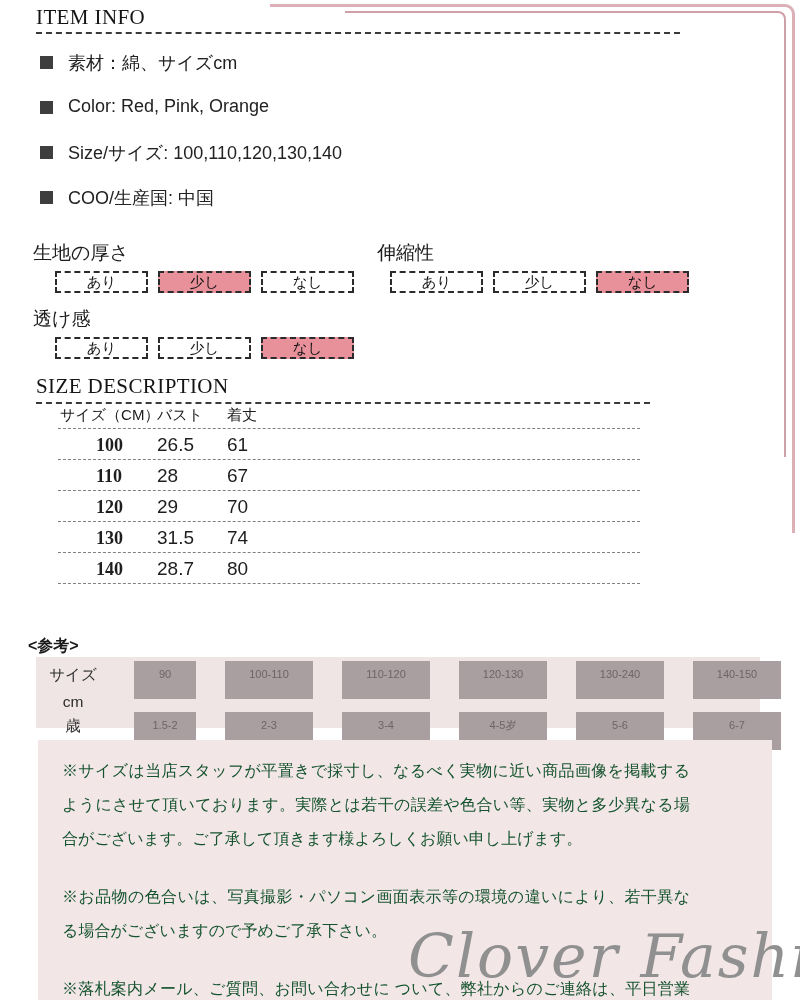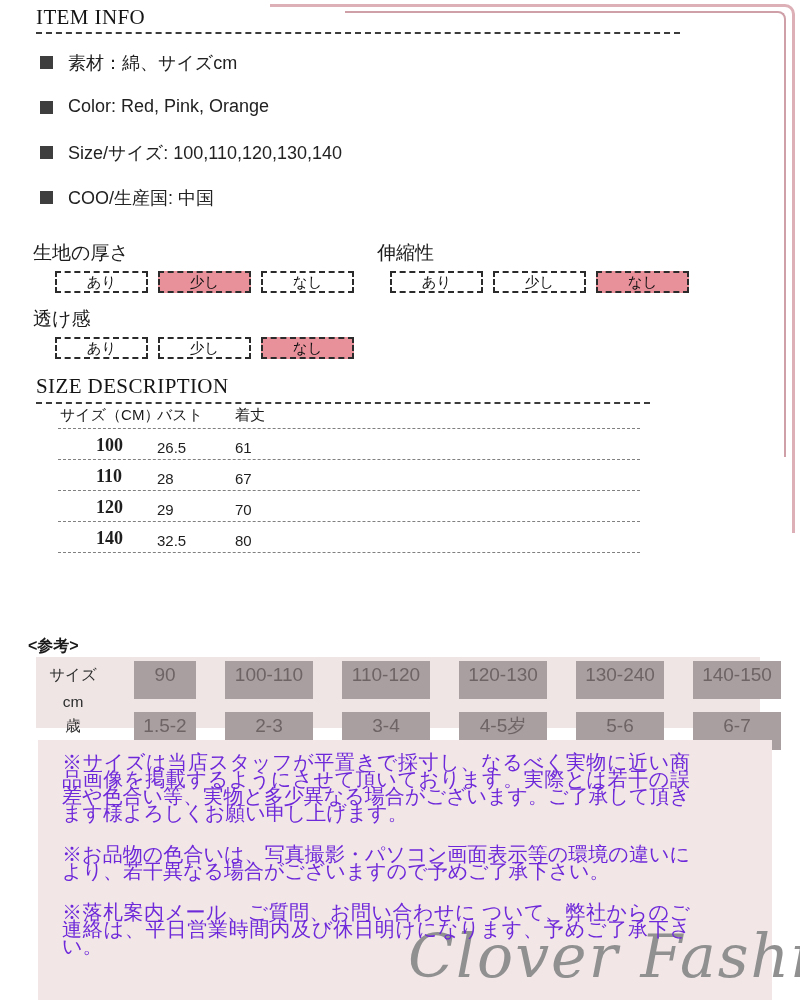--- a/index.html
+++ b/index.html
@@ -53,48 +53,48 @@
   .opt.sel { background:#e8919b; }
 
   
   #size-table { position:absolute; left:58px; top:407px; width:582px; }
   .trow { position:relative; border-bottom:1px dashed #808080; }
   .trow.head { height:22px; }
   .trow.data { height:31px; }
   .tc { position:absolute; bottom:3px; white-space:nowrap; }
   .head .tc { font-size:15px; color:#1a1a1a; }
   .data .tc1 { font-family:"Liberation Serif", serif; font-weight:bold; font-size:18px;margin-left:18px; }
-  .data .tc2, .data .tc3 { font-size:15px; }
+  .data .tc2, .data .tc3 { font-size:19px; }
   .tc1 { left:2px; }  .data .tc1 { left:20px; }
   .tc2 { left:99px; }
-  .tc3 { left:177px; }
+  .tc3 { left:169px; }
 
   
   #ref-title { position:absolute; left:28px; top:636px; font-size:16px; font-weight:bold; color:#1a1a1a; }
   #ref-panel {
     position:absolute; left:36px; top:657px; width:724px; height:71px;
     background:#efe5e5; padding:4px 5px 0 5px;
   }
   .ref-row { display:flex; height:38px;gap:21px; }
   .ref-row + .ref-row { margin-top:13px; }
   .ref-label { width:64px; text-align:center; font-size:15.5px; line-height:27px; color:#2e2e2e; flex:none; }
   .ref-cell {
-    background:#a99fa0; color:#6e6465; font-size:19px; text-align:center;
+    background:#a99fa0; color:#6e6465; font-size:11px; text-align:center;
     line-height:27px; margin-left:8px; flex:none;
   }
   .ref-cell.w0 { width:62px; } .ref-cell.wN { width:88px; }
 
   
   #notes-panel {
     position:absolute; left:38px; top:740px; width:734px; height:260px;
     background:#f2e6e7; padding:14px 0 0 24px;
   }
   #notes-panel p {
     position:relative; z-index:2; width:628px;
-    font-size:20px; line-height:17px; color:#6d28d9; margin-bottom:24px;
+    font-size:16px; line-height:34px; color:#14532d; margin-bottom:24px;
     text-align:justify;
   }
   #watermark {
     position:absolute; left:408px; top:921px; z-index:1;
     font-family:"DejaVu Serif", serif; font-style:italic;
     font-size:60px; color:#909090; letter-spacing:2px; white-space:nowrap;
   }
 </style>
 </head>
 <body>
@@ -165,22 +165,27 @@
       <span class="tc tc1">110</span>
       <span class="tc tc2">28</span>
       <span class="tc tc3">67</span>
     </div>
     <div class="trow data">
       <span class="tc tc1">120</span>
       <span class="tc tc2">29</span>
       <span class="tc tc3">70</span>
     </div>
     <div class="trow data">
+      <span class="tc tc1">130</span>
+      <span class="tc tc2">31.5</span>
+      <span class="tc tc3">74</span>
+    </div>
+    <div class="trow data">
       <span class="tc tc1">140</span>
-      <span class="tc tc2">32.5</span>
+      <span class="tc tc2">28.7</span>
       <span class="tc tc3">80</span>
     </div>
   </div>
 
   <div id="ref-title">&lt;参考&gt;</div>
   <div id="ref-panel">
     <div class="ref-row">
       <div class="ref-label">サイズcm</div>
       <div class="ref-cell w0">90</div>
       <div class="ref-cell wN">100-110</div>

